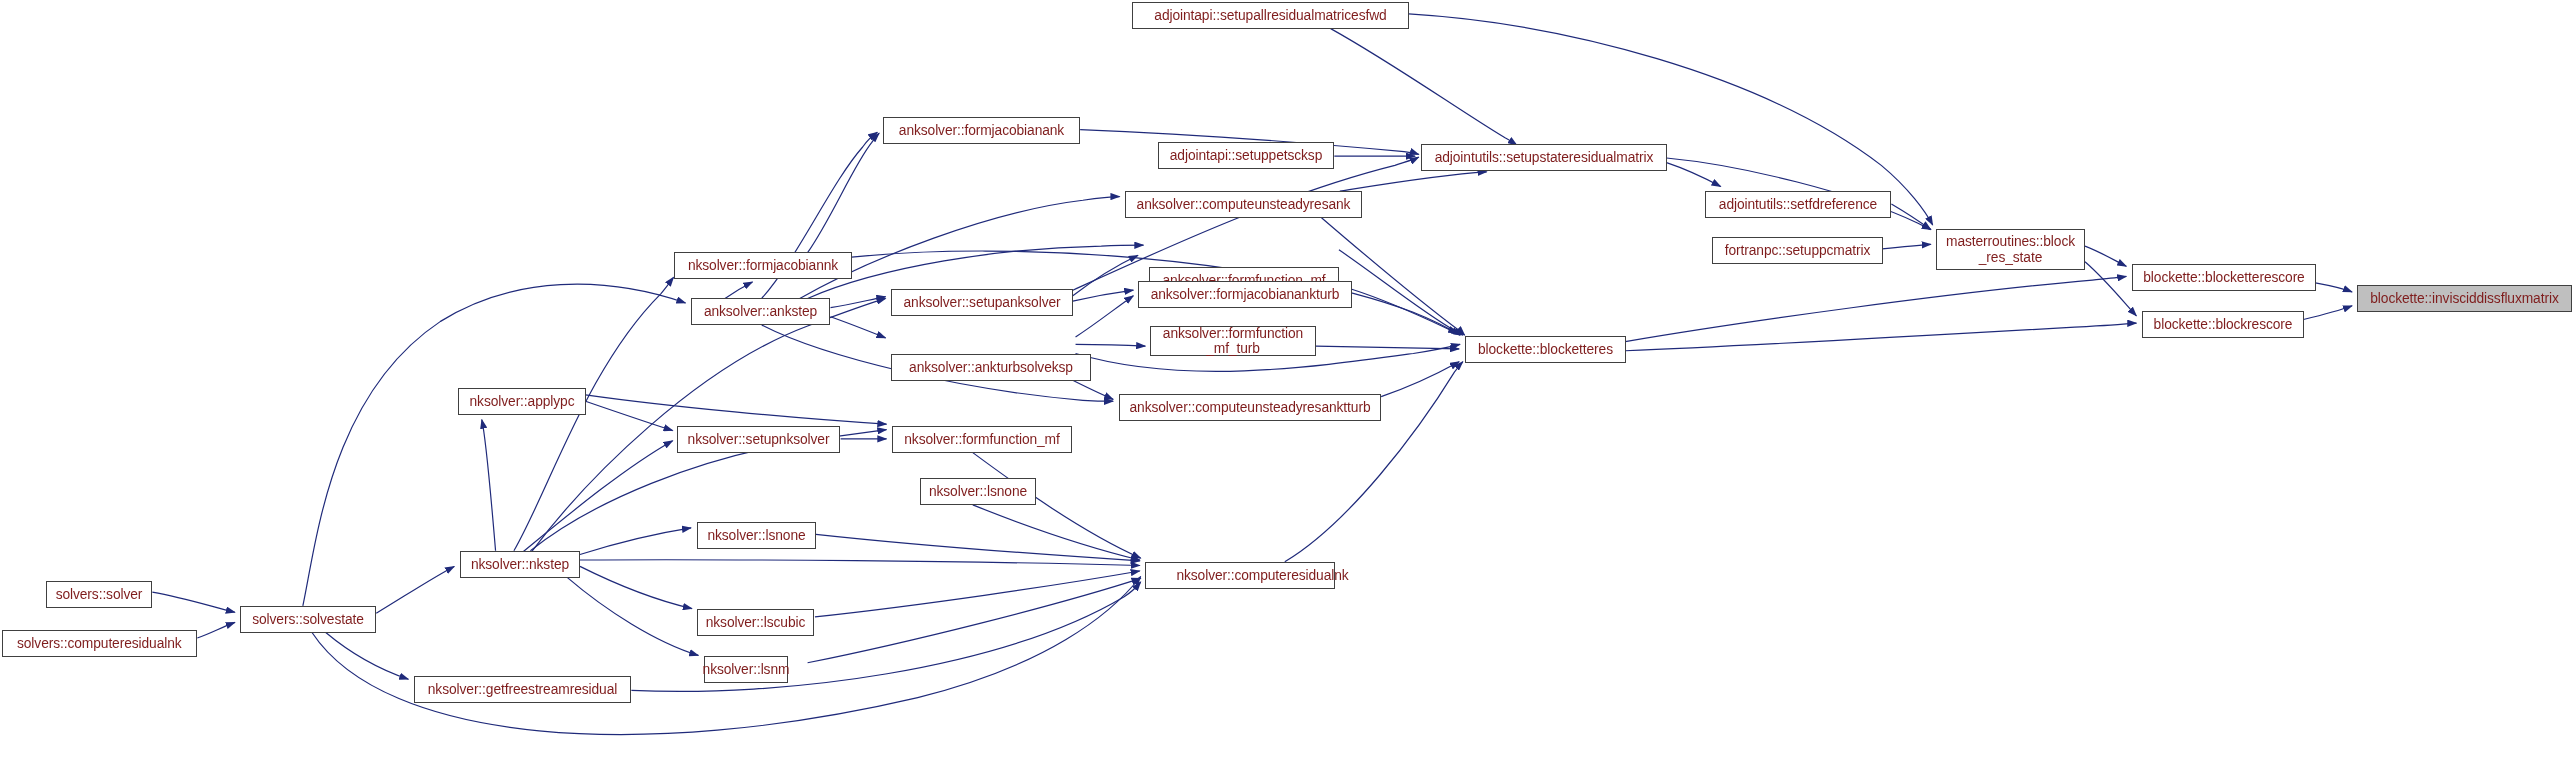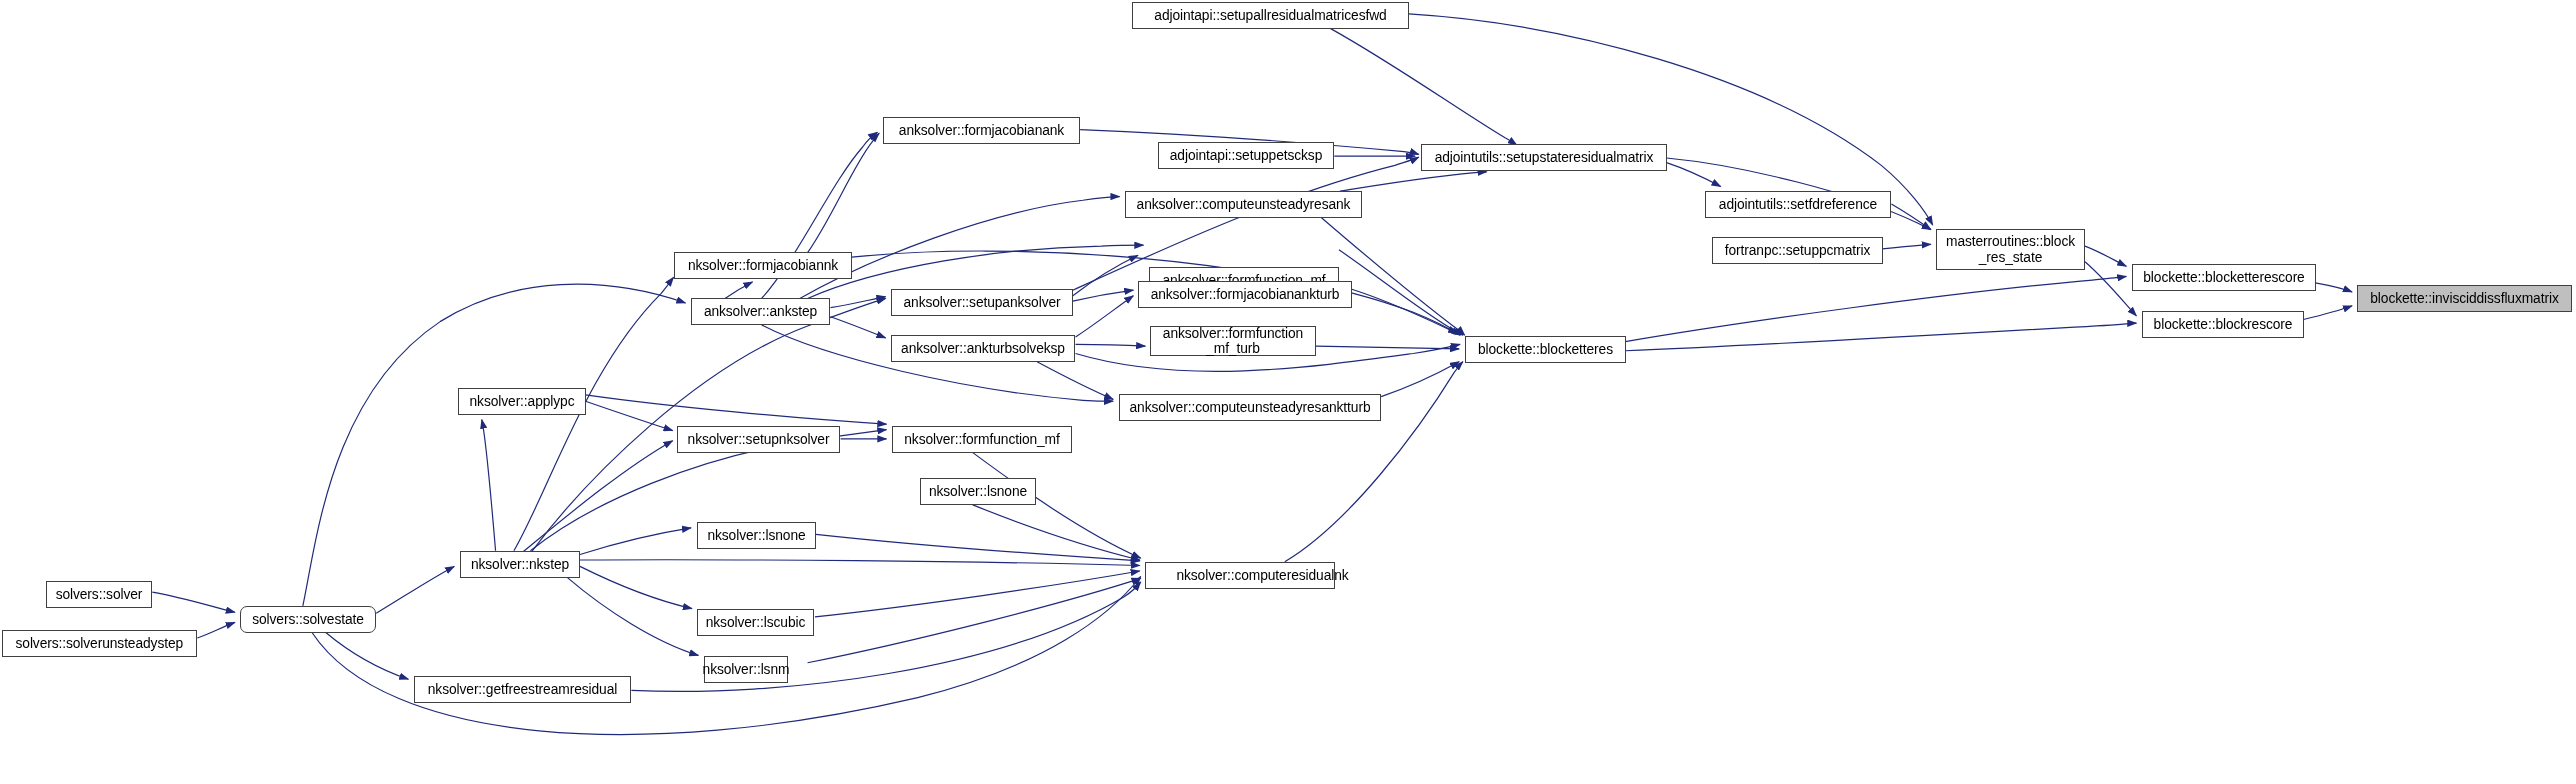--- a/index.html
+++ b/index.html
@@ -29,21 +29,21 @@
     left: 0;
     top: 0;
     width: 2576px;
     height: 785px;
   }
   .node {
     position: absolute;
     box-sizing: border-box;
     border: 0.9px solid #404040;
     background: #ffffff;
-    color: #000000;
+    color: #7f1d1d;
     font-size: 13.8px;
     line-height: 1.12;
     text-align: center;
     display: flex;
     align-items: center;
     justify-content: center;
     white-space: pre;
     letter-spacing: -0.1px;
     cursor: default;
   }
@@ -143,34 +143,34 @@
 _res_state</span></div>
       <div class="node" style="left: 1712px; top: 237px; width: 171px; height: 27px;"><span class="node-label">fortranpc::setuppcmatrix</span></div>
       <div class="node" style="left: 1149px; top: 239px; width: 190px; height: 27px; margin-top: 28px;"><span class="node-label">anksolver::formfunction_mf</span></div>
       <div class="node" style="left: 674px; top: 252px; width: 178px; height: 27px;"><span class="node-label">nksolver::formjacobiannk</span></div>
       <div class="node" style="left: 2132px; top: 264px; width: 184px; height: 27px;"><span class="node-label">blockette::blocketterescore</span></div>
       <div class="node" style="left: 1138px; top: 281px; width: 214px; height: 27px;"><span class="node-label">anksolver::formjacobianankturb</span></div>
       <div class="node highlight" style="left: 2357px; top: 285px; width: 215px; height: 27px;"><span class="node-label">blockette::invisciddissfluxmatrix</span></div>
       <div class="node" style="left: 891px; top: 289px; width: 182px; height: 27px;"><span class="node-label">anksolver::setupanksolver</span></div>
       <div class="node" style="left: 691px; top: 298px; width: 139px; height: 27px;"><span class="node-label">anksolver::ankstep</span></div>
       <div class="node" style="left: 2142px; top: 311px; width: 162px; height: 27px;"><span class="node-label">blockette::blockrescore</span></div>
-      <div class="node" style="left: 891px; top: 335px; width: 184px; height: 27px;"><span class="node-label">anksolver::ankturbsolveksp</span></div>
+      <div class="node" style="left: 891px; top: 354px; width: 200px; height: 27px;"><span class="node-label">anksolver::ankturbsolveksp</span></div>
       <div class="node" style="left: 1150px; top: 326px; width: 166px; height: 30px;"><span class="node-label">anksolver::formfunction
 _mf_turb</span></div>
       <div class="node" style="left: 1465px; top: 336px; width: 161px; height: 27px;"><span class="node-label">blockette::blocketteres</span></div>
       <div class="node" style="left: 458px; top: 388px; width: 128px; height: 27px;"><span class="node-label">nksolver::applypc</span></div>
       <div class="node" style="left: 1119px; top: 394px; width: 262px; height: 27px;"><span class="node-label">anksolver::computeunsteadyresanktturb</span></div>
       <div class="node" style="left: 677px; top: 426px; width: 163px; height: 27px;"><span class="node-label">nksolver::setupnksolver</span></div>
       <div class="node" style="left: 892px; top: 426px; width: 180px; height: 27px;"><span class="node-label">nksolver::formfunction_mf</span></div>
       <div class="node" style="left: 920px; top: 478px; width: 116px; height: 27px;"><span class="node-label">nksolver::lsnone</span></div>
       <div class="node" style="left: 697px; top: 522px; width: 119px; height: 27px;"><span class="node-label">nksolver::lsnone</span></div>
       <div class="node" style="left: 460px; top: 551px; width: 120px; height: 27px;"><span class="node-label">nksolver::nkstep</span></div>
       <div class="node" style="left: 46px; top: 581px; width: 106px; height: 27px;"><span class="node-label">solvers::solver</span></div>
       <div class="node" style="left: 1145px; top: 562px; width: 190px; height: 27px; padding-left: 45px;"><span class="node-label">nksolver::computeresidualnk</span></div>
-      <div class="node" style="left: 240px; top: 606px; width: 136px; height: 27px; border-radius: 7px;"><span class="node-label">solvers::solvestate</span></div>
+      <div class="node" style="left: 240px; top: 606px; width: 136px; height: 27px;"><span class="node-label">solvers::solvestate</span></div>
       <div class="node" style="left: 697px; top: 609px; width: 117px; height: 27px;"><span class="node-label">nksolver::lscubic</span></div>
-      <div class="node" style="left: 1.8px; top: 630px; width: 195px; height: 27px;"><span class="node-label">solvers::solverunsteadystep</span></div>
+      <div class="node" style="left: 1.8px; top: 630px; width: 195px; height: 27px;"><span class="node-label">solvers::computeresidualnk</span></div>
       <div class="node" style="left: 704px; top: 656px; width: 84px; height: 27px;"><span class="node-label">nksolver::lsnm</span></div>
       <div class="node" style="left: 414px; top: 676px; width: 217px; height: 27px;"><span class="node-label">nksolver::getfreestreamresidual</span></div>
     </div>
 
 </div>
 
 
 </body></html>

